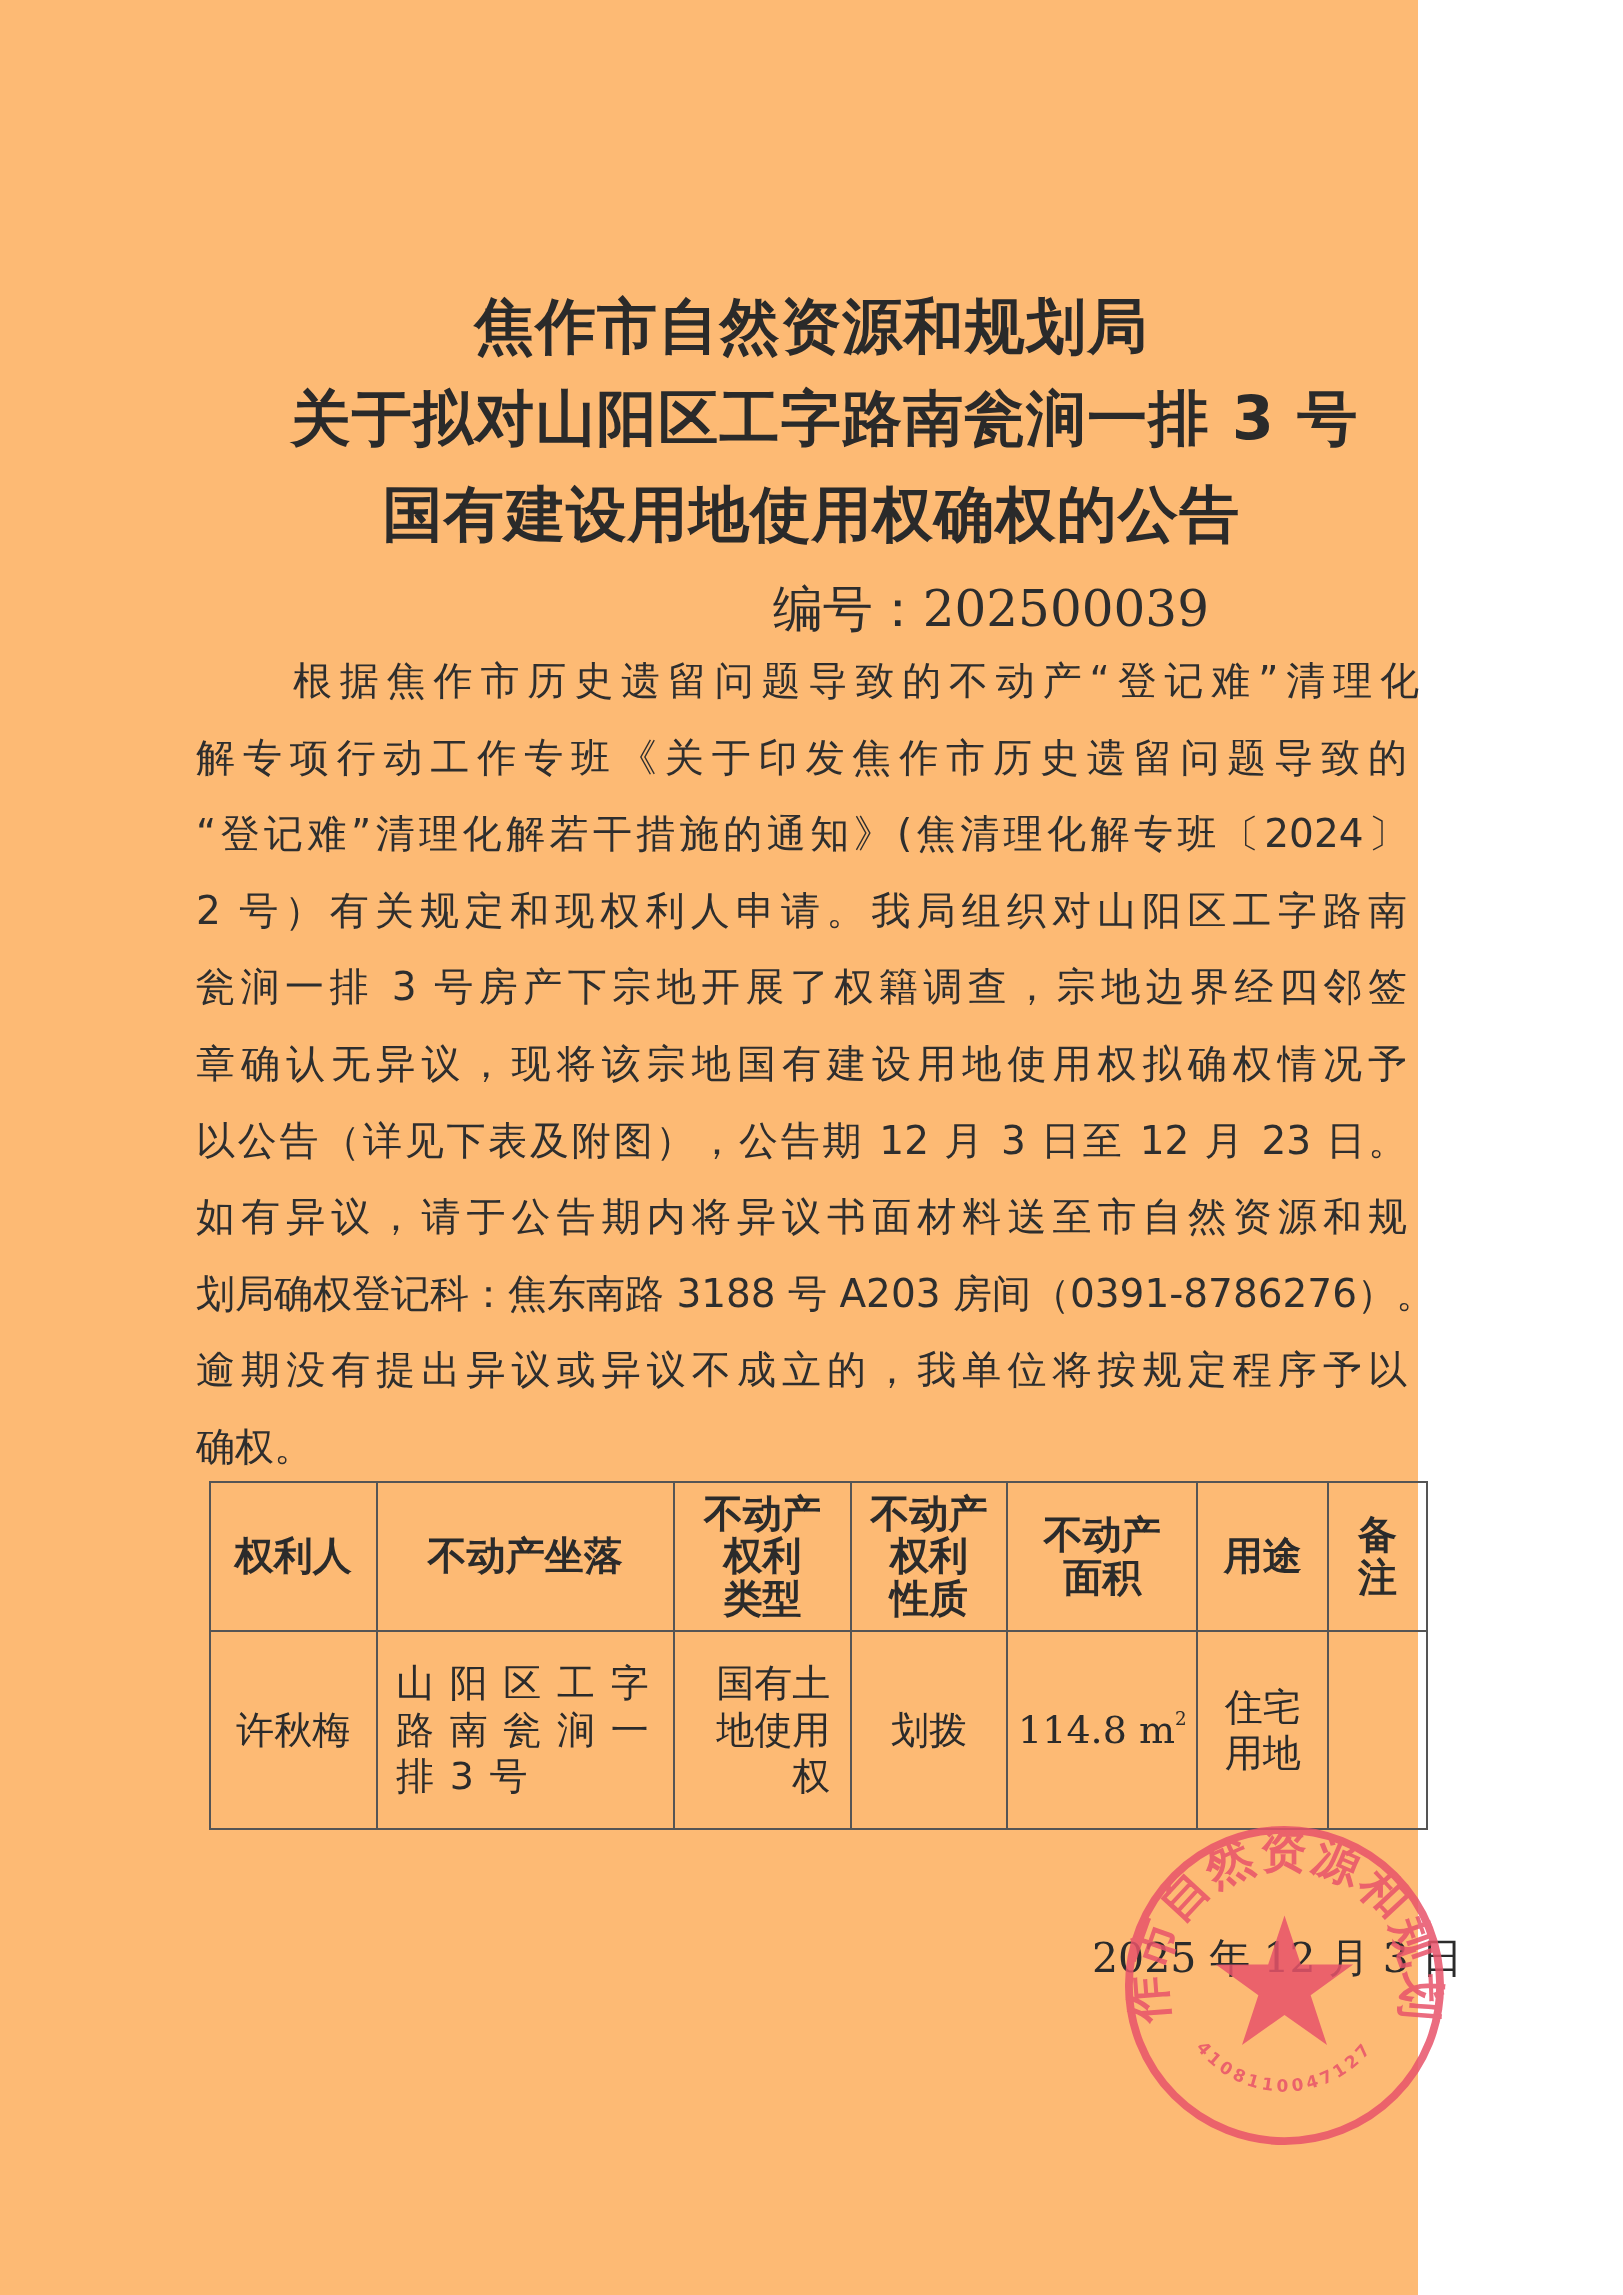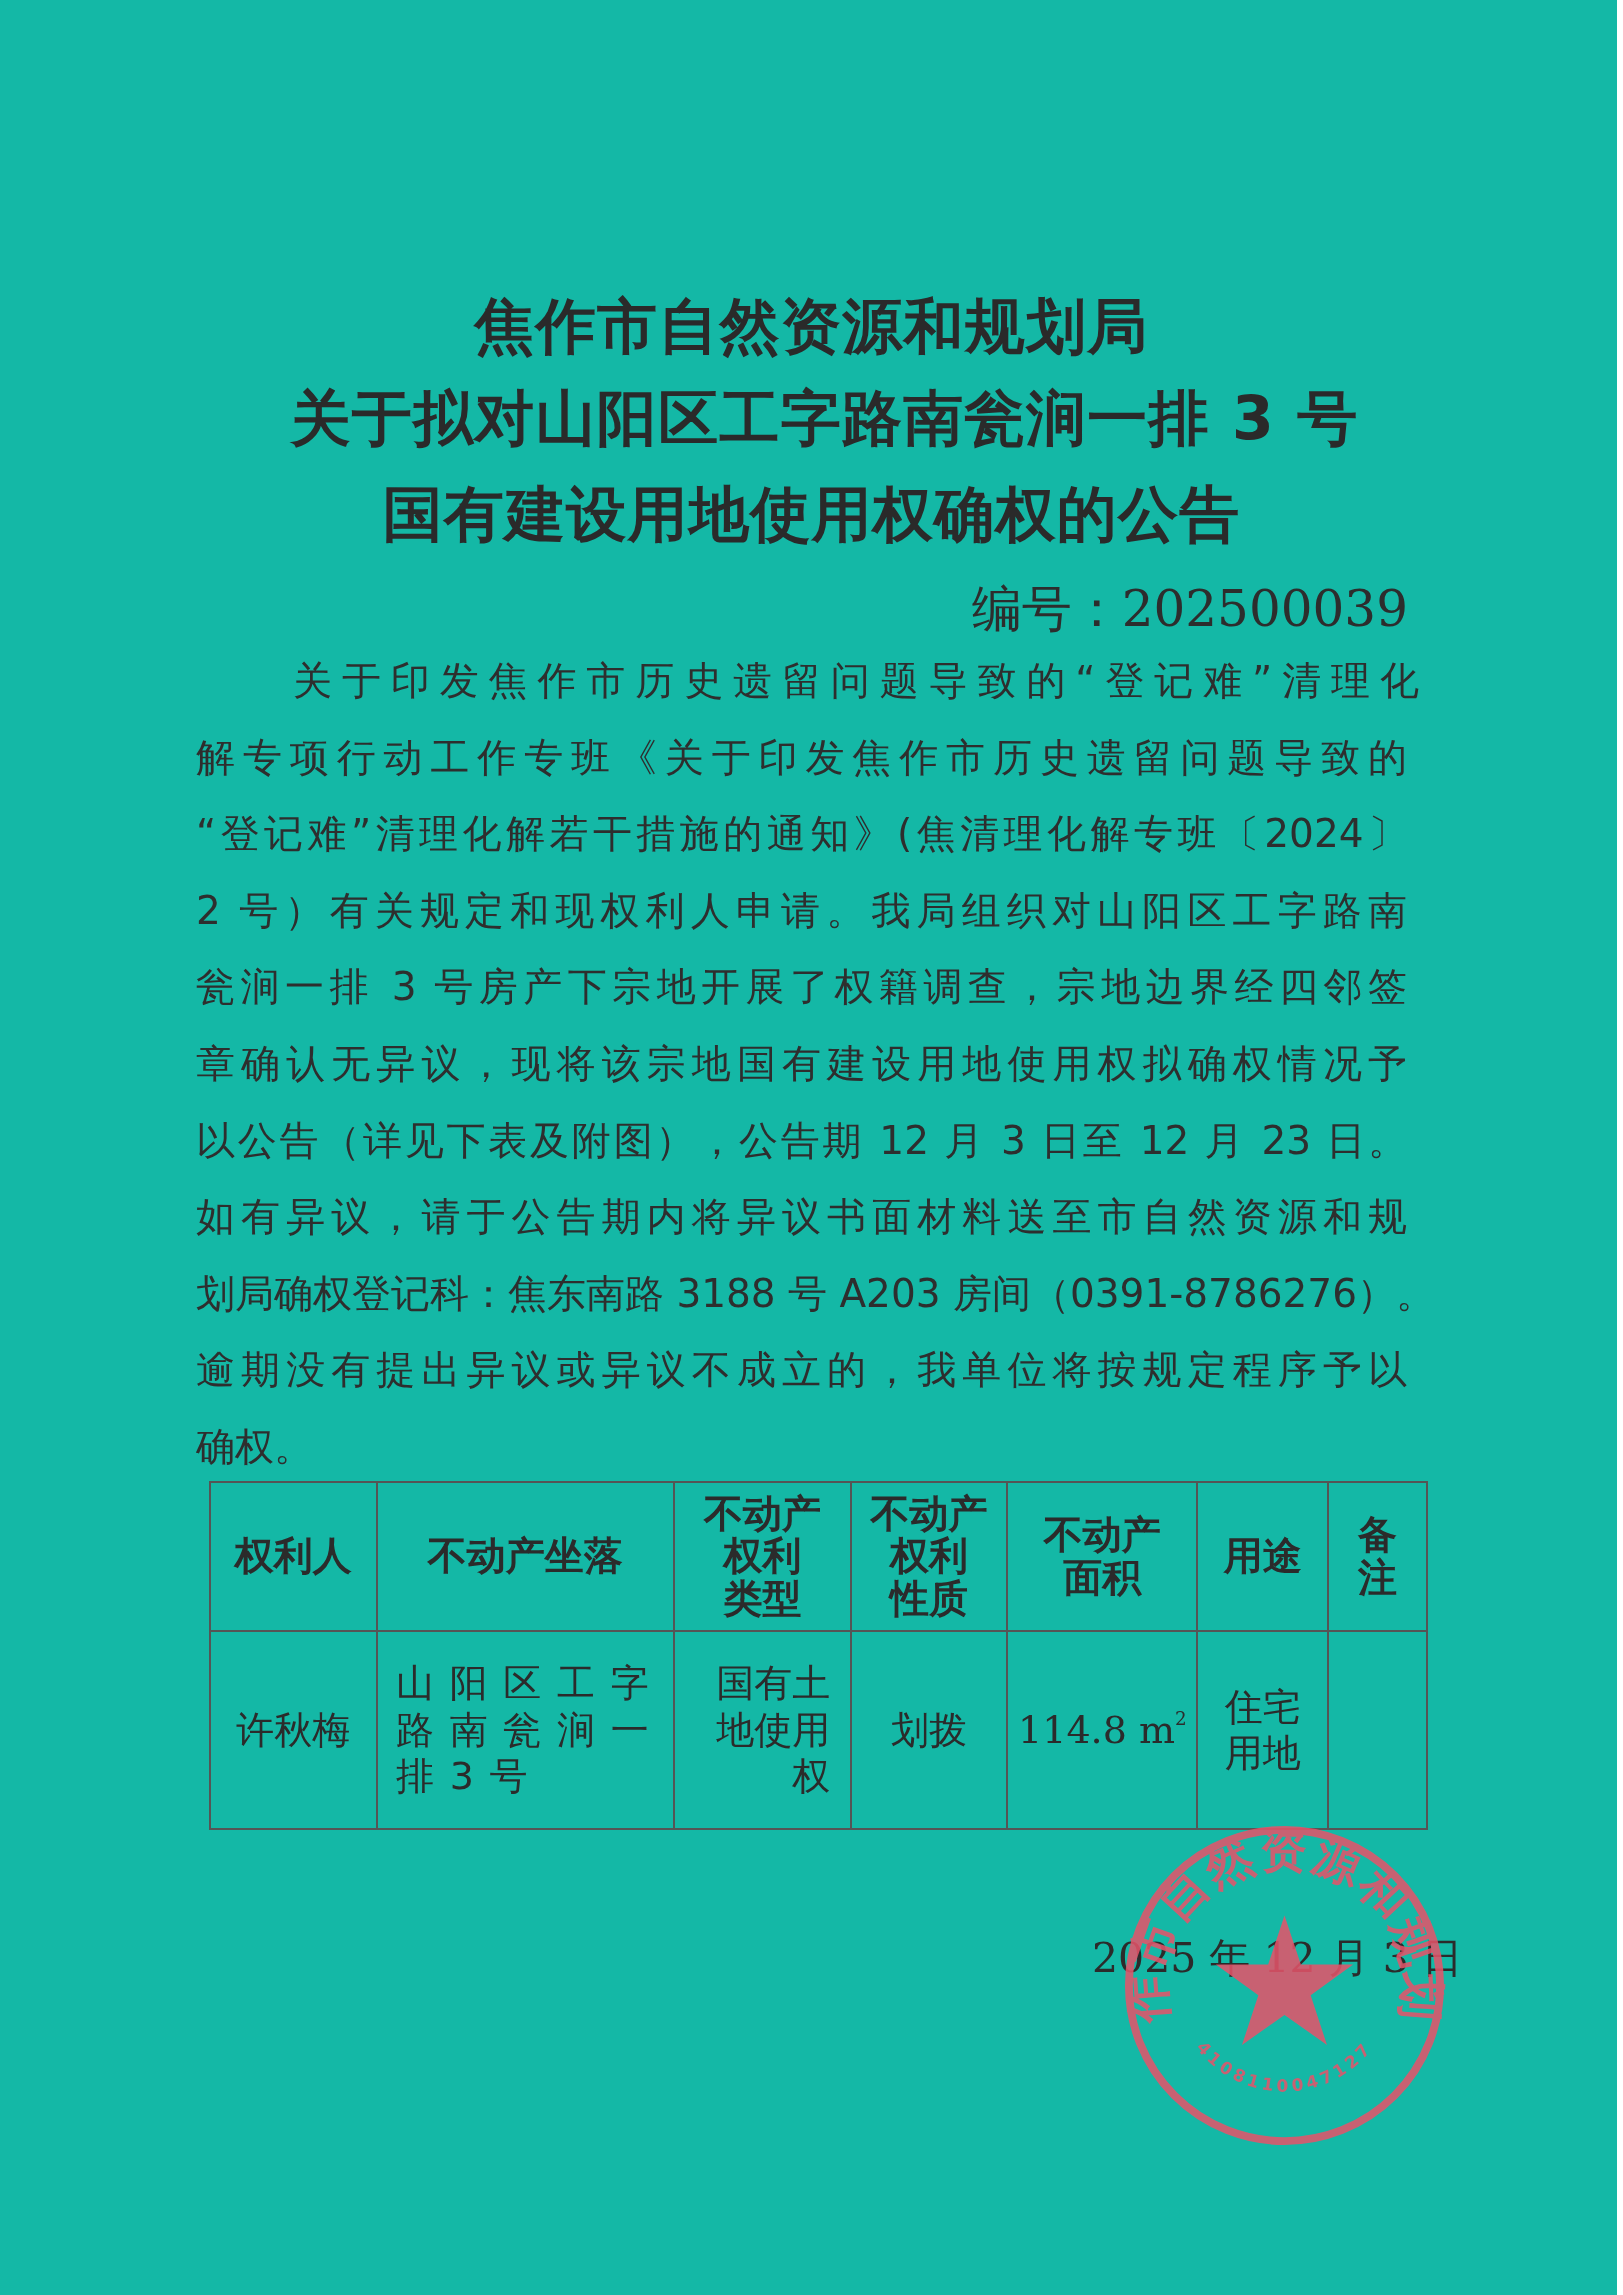--- a/index.html
+++ b/index.html
@@ -1,18 +1,18 @@
 <!DOCTYPE html>
 <html style="font-size:10.5px"><head>
 <meta charset="utf-8">
 <style>
   html, body { margin: 0; padding: 0; background: #ffffff; }
   body { width: 1623px; height: 2295px; position: relative; overflow: hidden;
          font-family: "DejaVu Serif", "Liberation Serif", serif; color: #2b2b2b; }
-  .page { position: absolute; left: 0; top: 0; width: 1617px; height: 2295px; background: #14b8a6; }
+  .page { position: absolute; left: 0; top: 0; width: 1418px; height: 2295px; background: #fdba74; }
 
   .title { position: absolute; left: 0; width: 1623px; text-align: center;
            font-family: "DejaVu Sans", "Liberation Sans", sans-serif; font-weight: bold;
            font-size: 60px; color: #2a2a2a; letter-spacing: 1.3px; line-height: 1; }
   .t1 { top: 296px; }
   .t2 { top: 388px; left: 13px; }
   .t3 { top: 484px; }
 
   .docno { position: absolute; top: 576px; right: 209px; font-size: 50px; color: #2d2d2d;
            font-family: "DejaVu Serif", "Liberation Serif", serif; }
@@ -46,21 +46,21 @@
 
   <div class="title t1">焦作市自然资源和规划局</div>
   <div class="title t2">关于拟对山阳区工字路南瓮涧一排 3 号</div>
   <div class="title t3">国有建设用地使用权确权的公告</div>
 
   <div class="docno">
     <span class="lbl">编号：</span><span>202500039</span>
   </div>
 
   <div>
-    <div class="body-line first" style="top:661px">关于印发焦作市历史遗留问题导致的“登记难”清理化</div>
+    <div class="body-line first" style="top:661px">根据焦作市历史遗留问题导致的不动产“登记难”清理化</div>
     <div class="body-line" style="top:738px">解专项行动工作专班《关于印发焦作市历史遗留问题导致的</div>
     <div class="body-line" style="top:814px">“登记难”清理化解若干措施的通知》(焦清理化解专班〔2024〕</div>
     <div class="body-line" style="top:891px">2 号）有关规定和现权利人申请。我局组织对山阳区工字路南</div>
     <div class="body-line" style="top:967px">瓮涧一排 3 号房产下宗地开展了权籍调查，宗地边界经四邻签</div>
     <div class="body-line" style="top:1044px">章确认无异议，现将该宗地国有建设用地使用权拟确权情况予</div>
     <div class="body-line" style="top:1121px">以公告（详见下表及附图），公告期 12 月 3 日至 12 月 23 日。</div>
     <div class="body-line" style="top:1197px">如有异议，请于公告期内将异议书面材料送至市自然资源和规</div>
     <div class="body-line" style="top:1274px">划局确权登记科：焦东南路 3188 号 A203 房间（0391-8786276）。</div>
     <div class="body-line" style="top:1350px">逾期没有提出异议或异议不成立的，我单位将按规定程序予以</div>
     <div class="body-line last" style="top:1427px">确权。</div>

